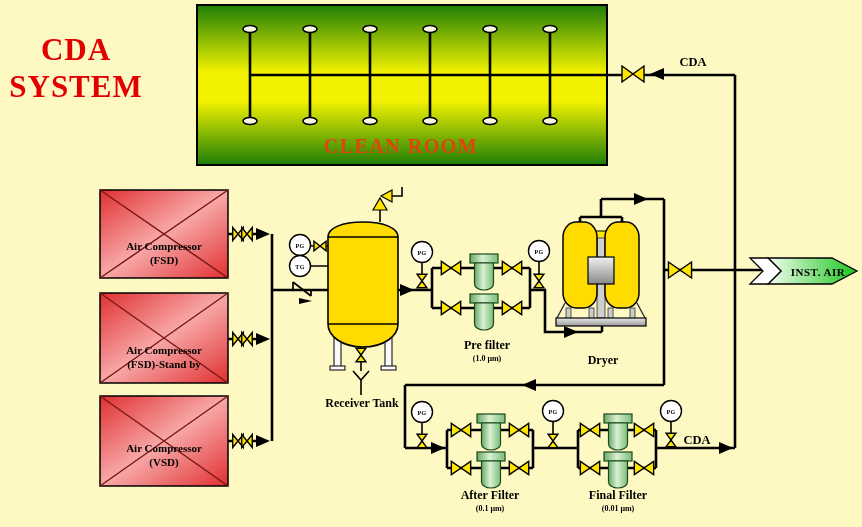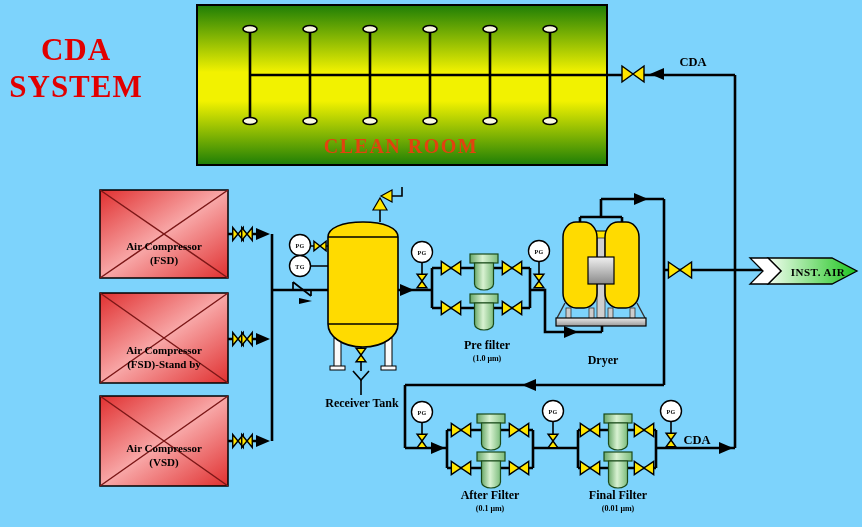--- a/index.html
+++ b/index.html
@@ -1,16 +1,16 @@
 <!DOCTYPE html>
 <html><head>
 <meta charset="utf-8">
 <style>
   html,body{margin:0;padding:0;background:#fff;}
-  .stage{position:relative;width:862px;height:527px;background:#7dd3fc;overflow:hidden;
+  .stage{position:relative;width:862px;height:527px;background:#fef9c3;overflow:hidden;
          font-family:"Liberation Serif","DejaVu Serif",serif;}
   svg{position:absolute;left:0;top:0;}
   text{font-family:"Liberation Serif","DejaVu Serif",serif;}
   .pipe{stroke:#000;stroke-width:2.6;fill:none;}
   .pipe-thin{stroke:#000;stroke-width:1.6;fill:none;}
   .eq-label{font-size:12px;font-weight:bold;fill:#000;}
   .rating{font-size:8px;font-weight:bold;fill:#000;}
   .cda-label{font-size:12.5px;font-weight:bold;fill:#000;}
   .comp-label{font-size:11px;font-weight:bold;fill:#000;}
   .gauge-label{font-size:6px;font-weight:bold;fill:#000;letter-spacing:.3px;}

